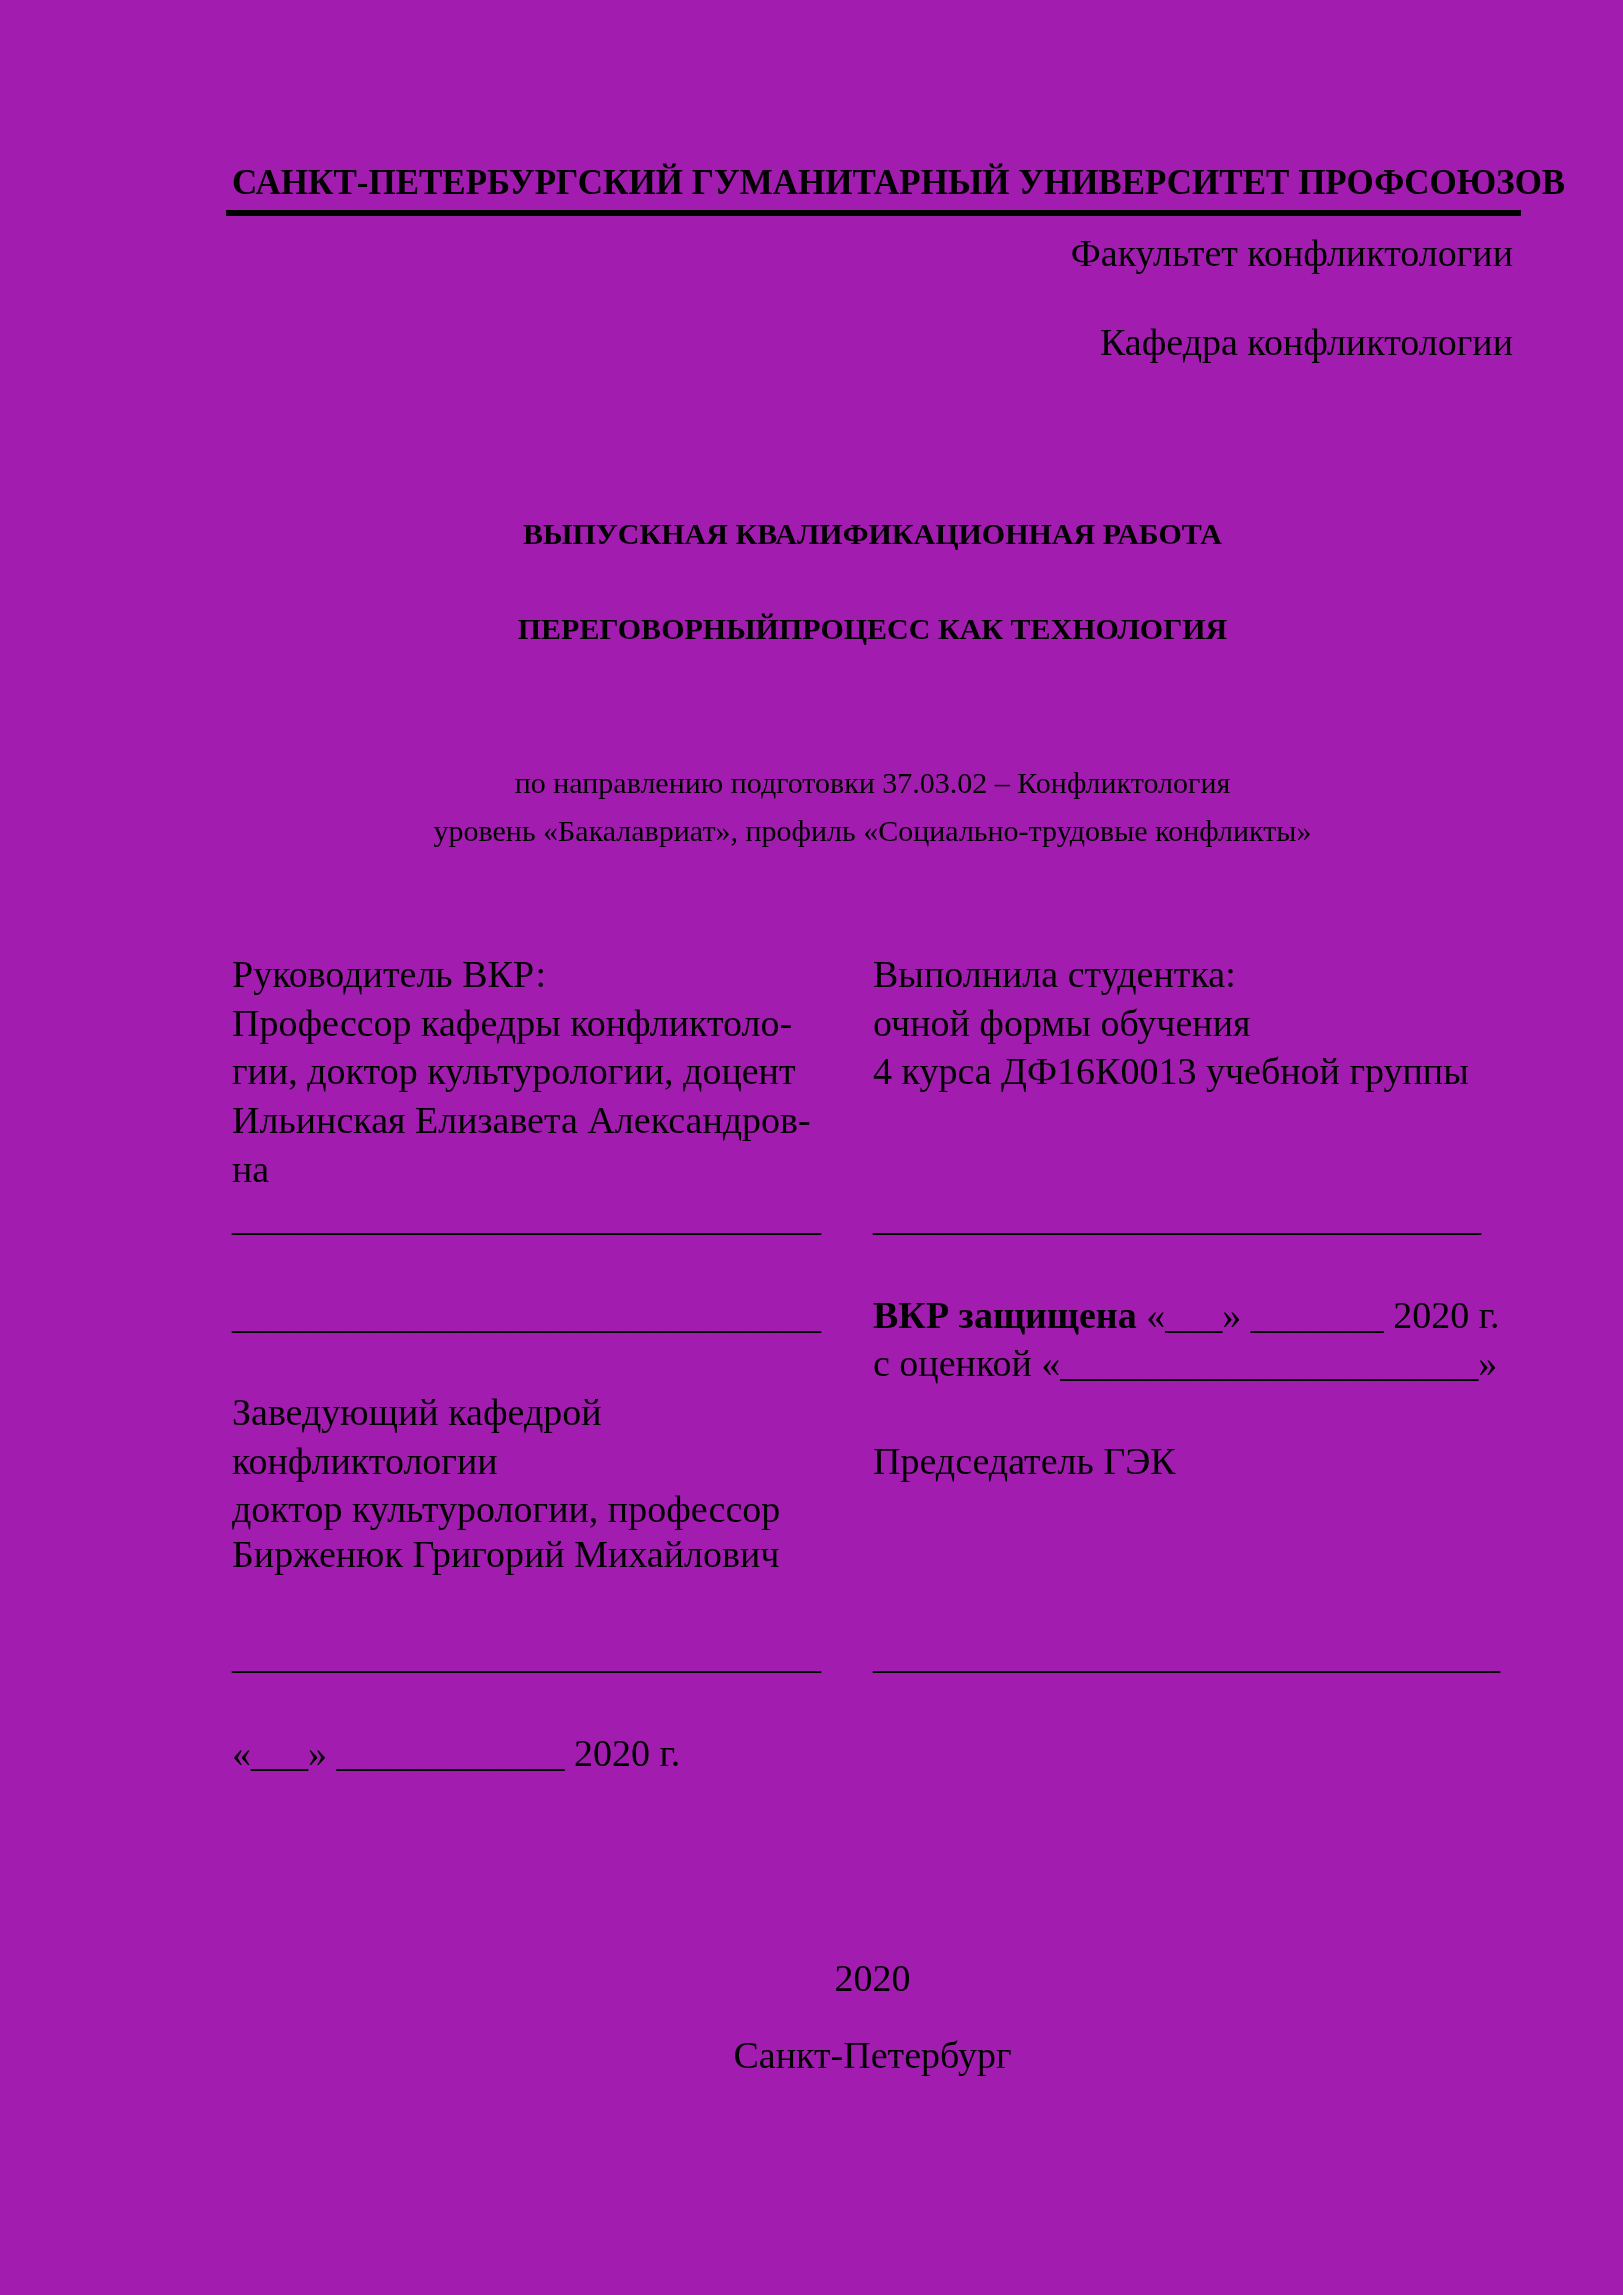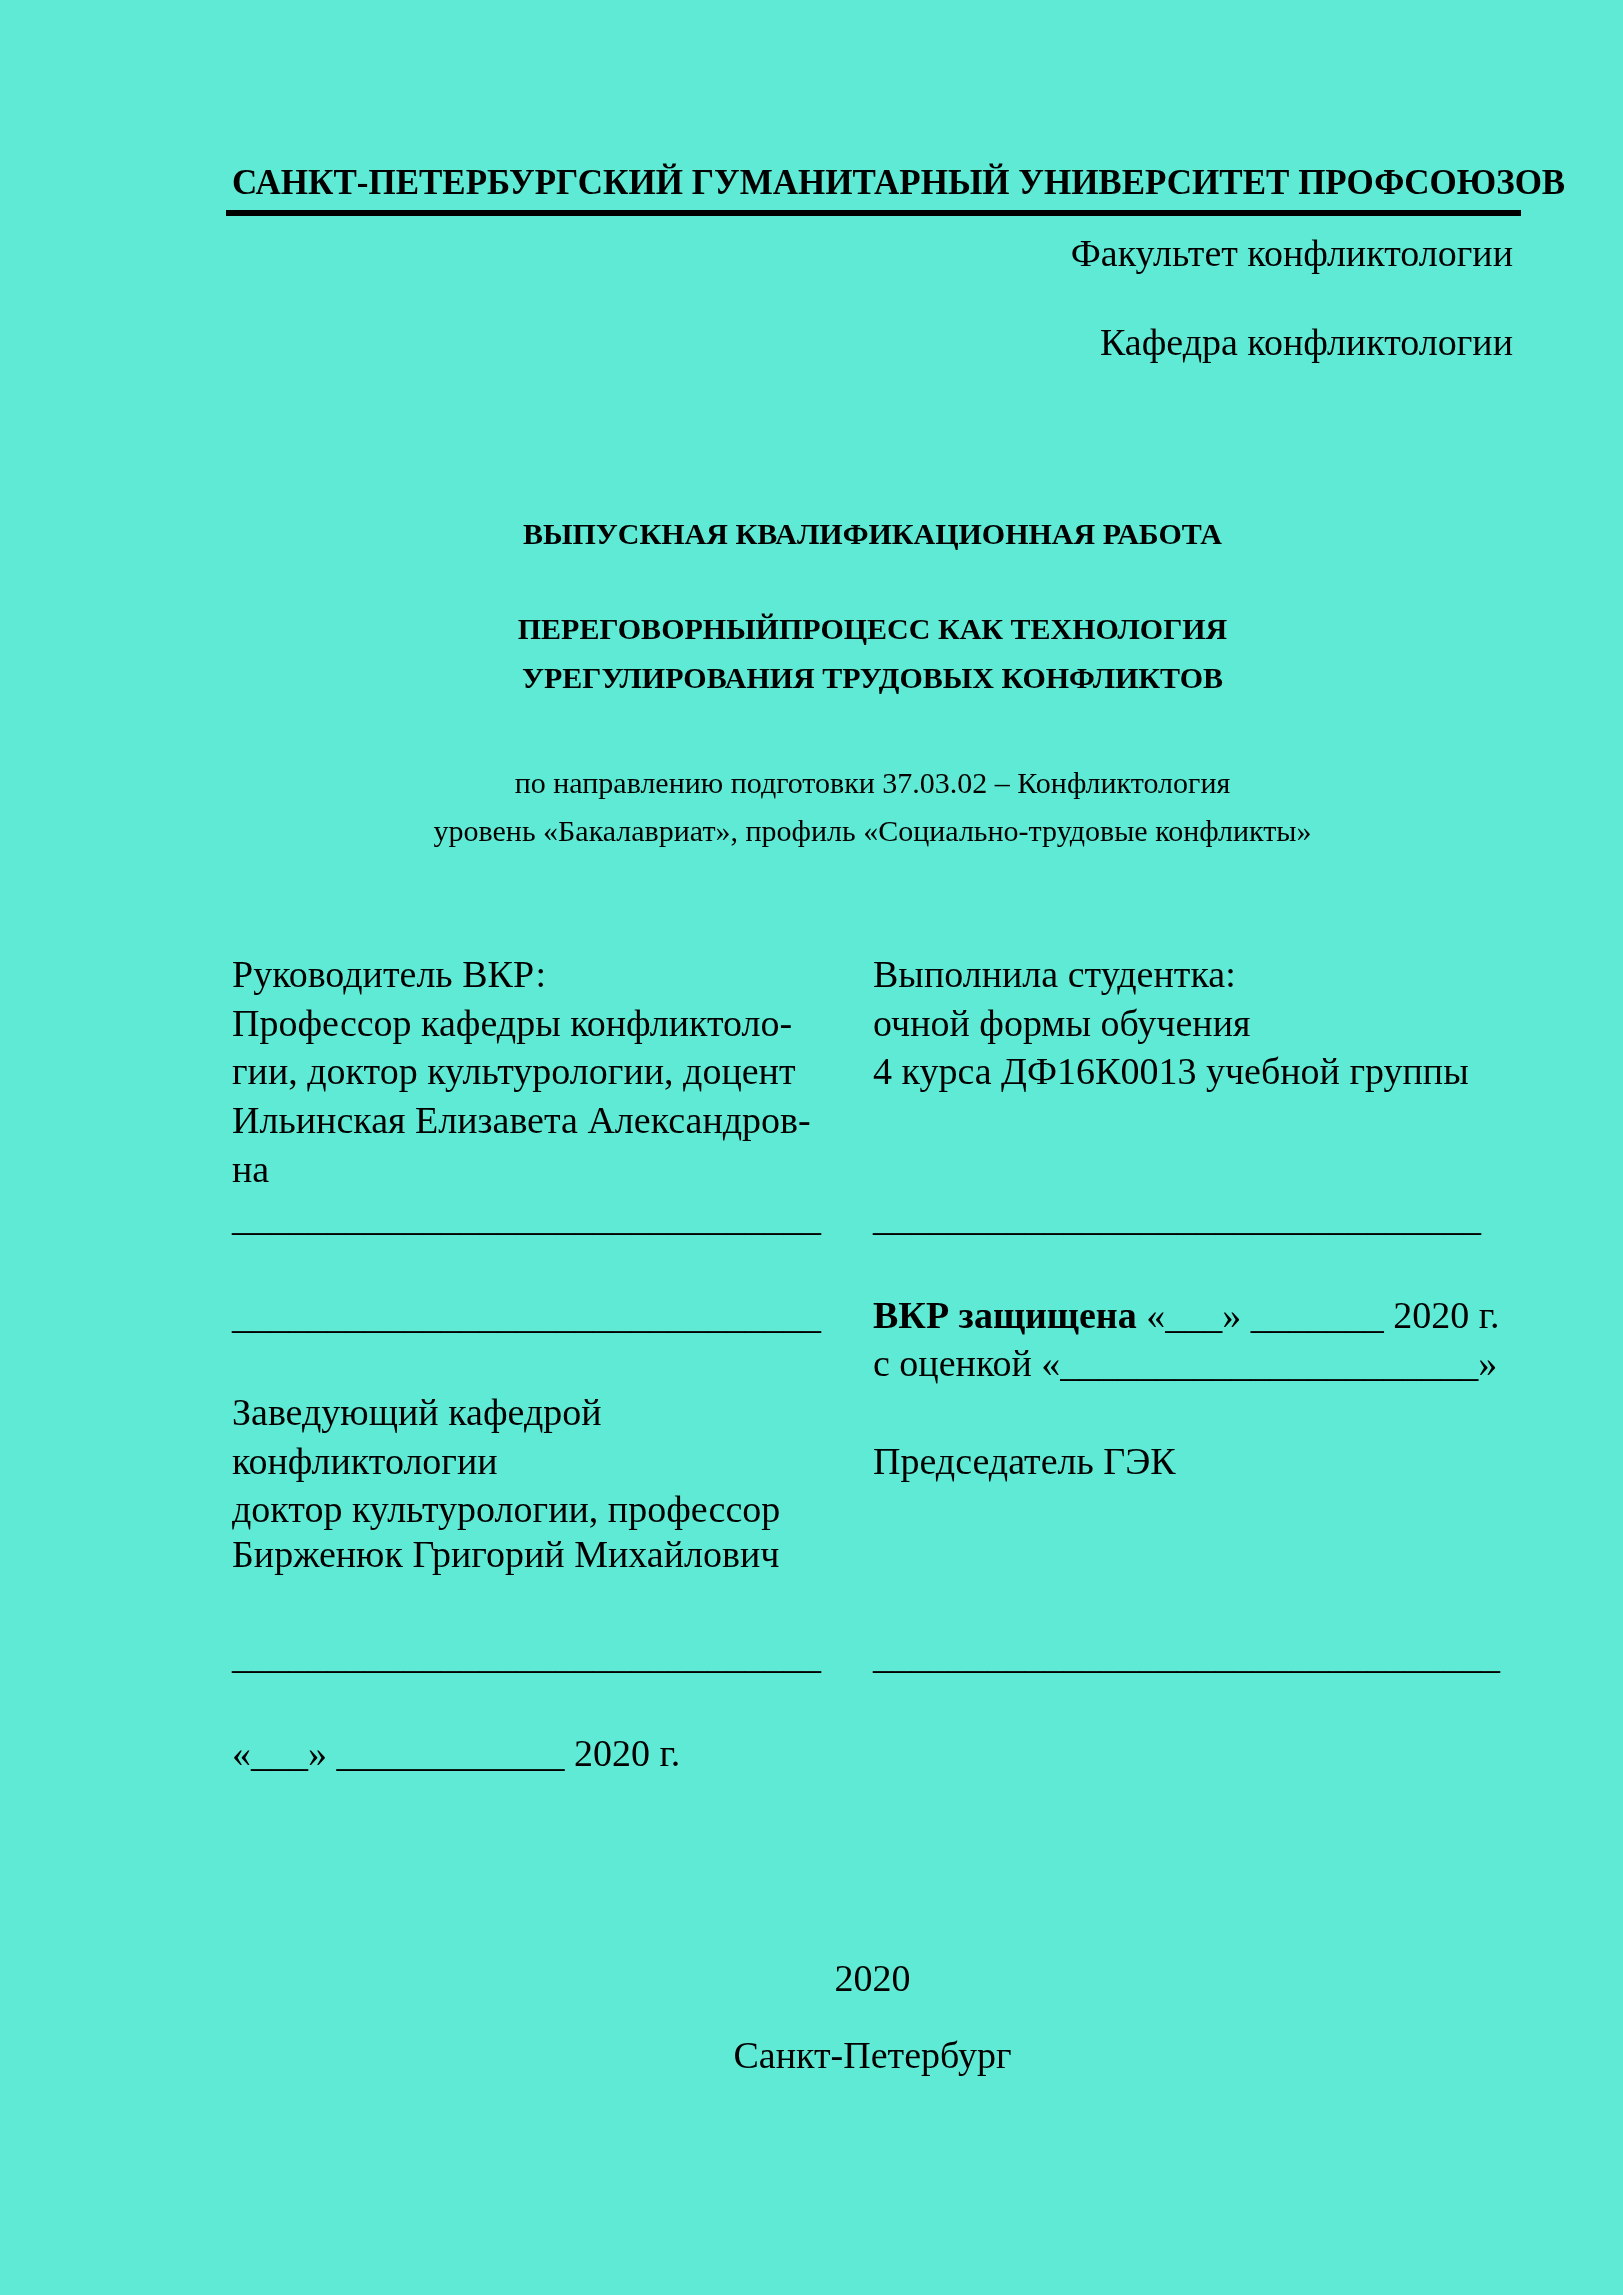--- a/index.html
+++ b/index.html
@@ -1,19 +1,19 @@
 <!DOCTYPE html>
 <html style="font-size:12.6px"><head>
 <meta charset="utf-8">
 <style>
   html,body{margin:0;padding:0;background:#808080;}
   .page{
     position:relative;
     width:1623px;height:2295px;
-    background:#5eead4;
+    background:#a21caf;
     font-family:"Liberation Serif","DejaVu Serif",serif;
     color:#000000;
     overflow:hidden;
   }
   .content{position:absolute;left:232px;top:0;width:1281px;height:2295px;}
   .abs{position:absolute;left:0;width:100%;}
   .center{text-align:center;}
   .right{text-align:right;}
   .b{font-weight:bold;}
   .nw{white-space:nowrap;}
@@ -33,21 +33,20 @@
 <div class="page">
   <div class="content">
 
     <div class="abs center b t44 nw" style="top:161px;">САНКТ-ПЕТЕРБУРГСКИЙ ГУМАНИТАРНЫЙ УНИВЕРСИТЕТ ПРОФСОЮЗОВ</div>
     <div class="rule" style="top:210px;"></div>
     <div class="abs center t48" style="top:231px;text-align:right;">Факультет конфликтологии</div>
     <div class="abs right t48" style="top:320px;">Кафедра конфликтологии</div>
 
     <div class="abs center b t48l nw" style="top:509px;">ВЫПУСКНАЯ КВАЛИФИКАЦИОННАЯ РАБОТА</div>
     <div class="abs center b t48l nw" style="top:604px;">ПЕРЕГОВОРНЫЙПРОЦЕСС КАК ТЕХНОЛОГИЯ</div>
-    <div class="abs center b t48l nw" style="top:653px;">УРЕГУЛИРОВАНИЯ ТРУДОВЫХ КОНФЛИКТОВ</div>
     <div class="abs center t48l nw" style="top:758px;">по направлению подготовки 37.03.02 – Конфликтология</div>
     <div class="abs center t48l nw" style="top:806px;">уровень «Бакалавриат», профиль «Социально-трудовые конфликты»</div>
 
     <div class="cols">
 
       <div class="row col-l" style="top:0;">Руководитель ВКР:</div>
       <div class="row col-l" style="top:49px;">Профессор кафедры конфликтоло-</div>
       <div class="row col-l" style="top:97px;">гии, доктор культурологии, доцент</div>
       <div class="row col-l" style="top:146px;">Ильинская Елизавета Александров-</div>
       <div class="row col-l" style="top:195px;">на</div>

